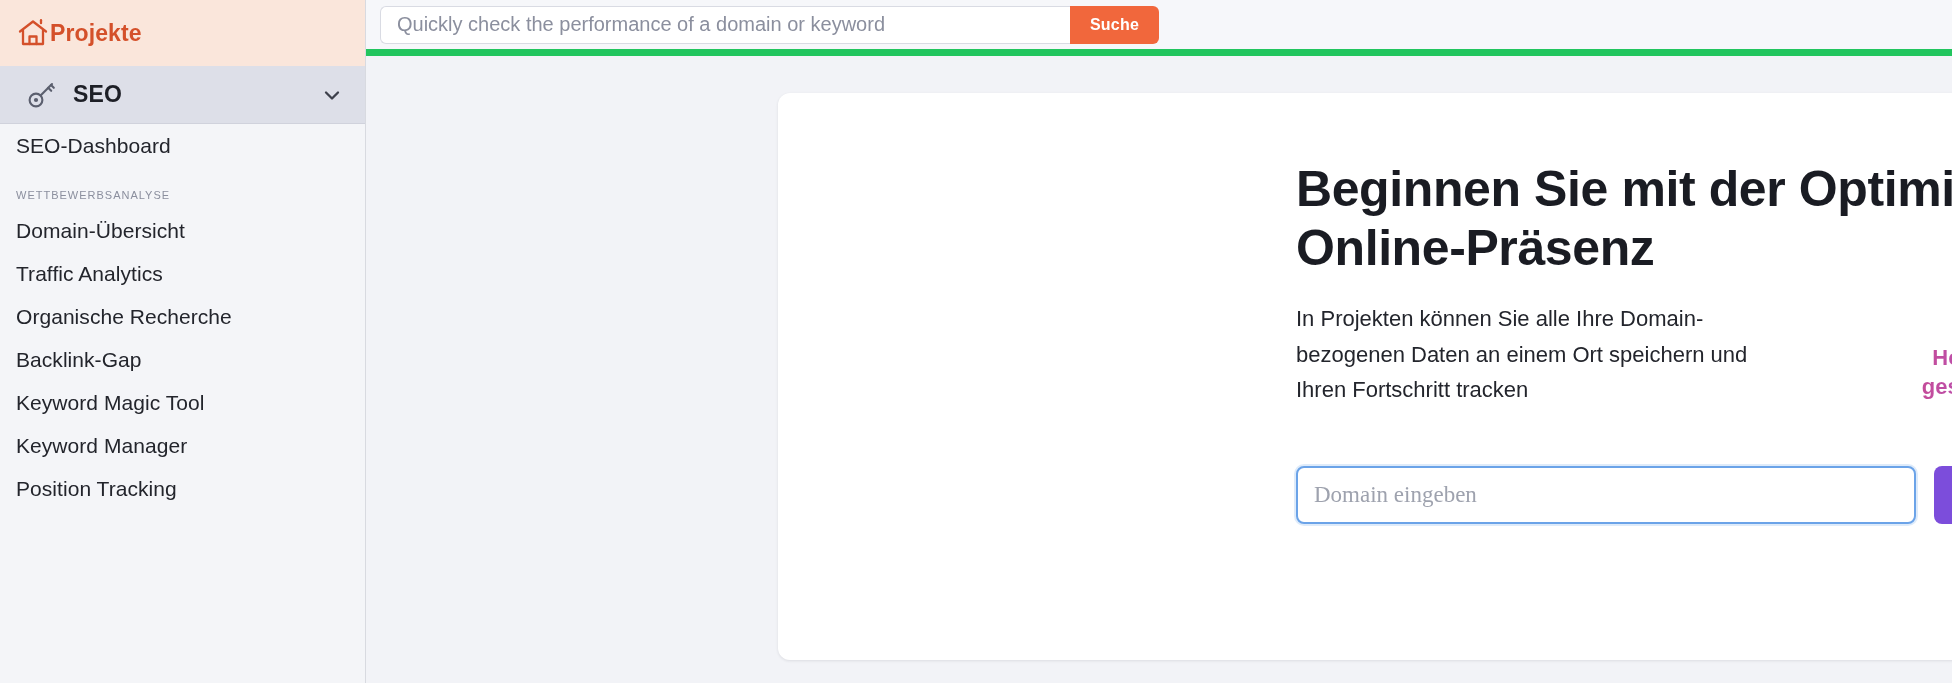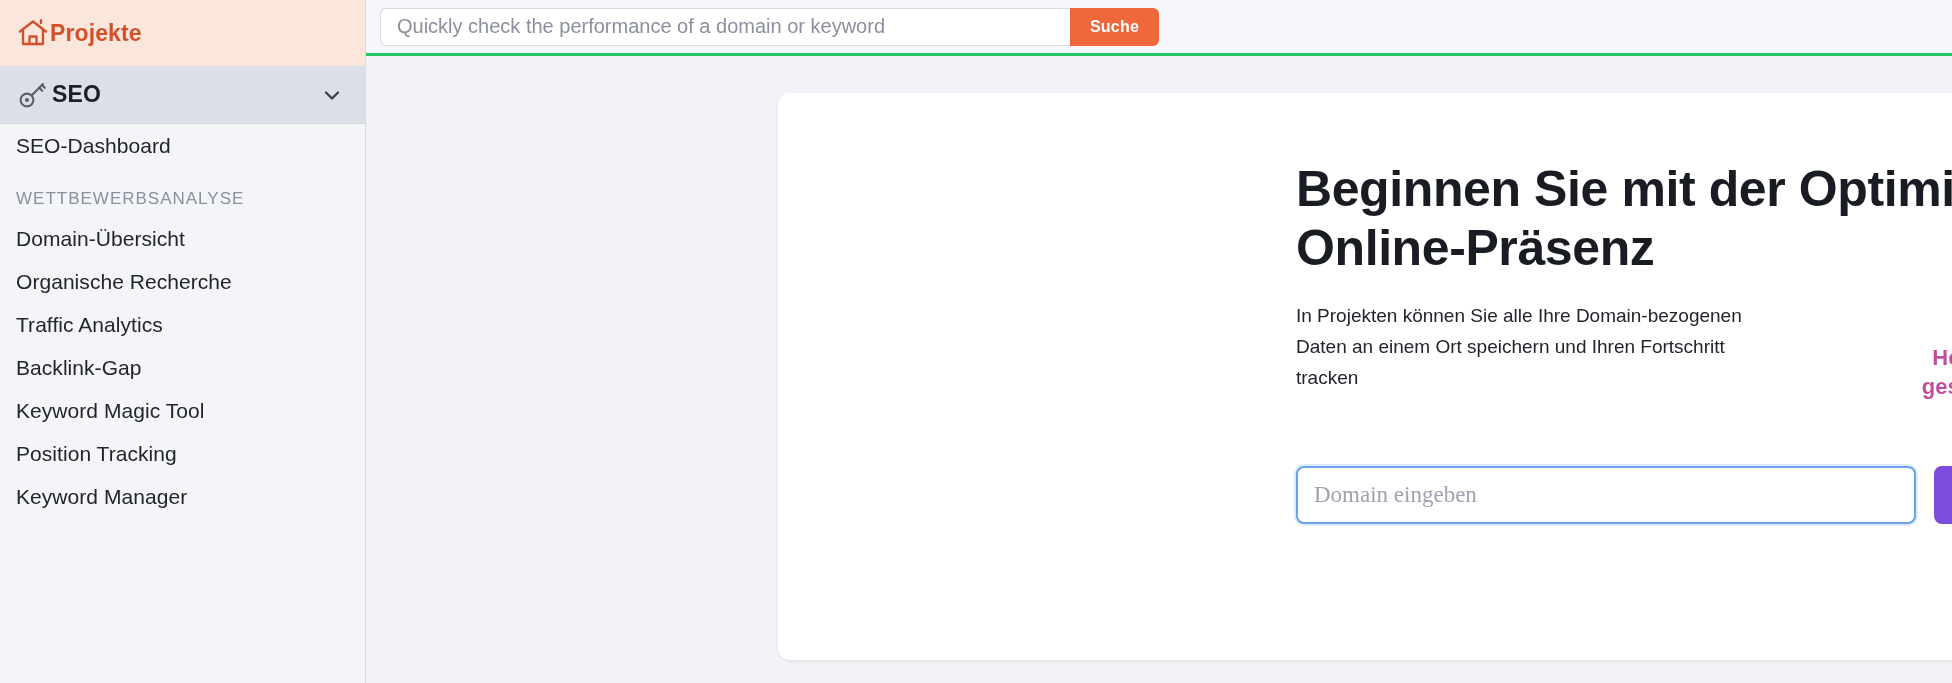--- a/index.html
+++ b/index.html
@@ -44,23 +44,23 @@
     font-weight: bold;
     letter-spacing: .1px;
   }
   .home-icon { width: 34px; height: 34px; display: block; flex: 0 0 34px; }
 
   .seo-row {
     height: 58px;
     background: #dddfe8;
     display: flex;
     align-items: center;
-    padding-left: 16px;
+    padding-left: 25px;
     padding-right: 22px;
-    gap: 4px;
+    gap: 16px;
     border-bottom: 1px solid #d0d2dc;
     cursor: pointer;
   }
   .seo-label {
     color: #1d1f26;
     font-size: 23px;
     font-weight: bold;
     flex: 1;
     letter-spacing: .1px;
   }
@@ -75,21 +75,21 @@
     align-items: center;
     padding-left: 16px;
     font-size: 21px;
     color: #23252c;
     cursor: pointer;
     letter-spacing: .05px;
     white-space: nowrap;
   }
 
   .nav-section {
-    font-size: 17px;
+    font-size: 11px;
     color: #8b8f9e;
     letter-spacing: 1.0px;
     padding-left: 16px;
     padding-top: 22px;
     padding-bottom: 8px;
     white-space: nowrap;
   }
 
   
   .main {
@@ -98,21 +98,21 @@
     background: #f2f3f7;
     position: relative;
     overflow: hidden;
   }
 
   .topbar {
     height: 56px;
     display: flex;
     align-items: center;
     padding-left: 14px;
-    border-bottom: 3px solid #22c55e;
+    border-bottom: 7px solid #22c55e;
     background: #f6f7fa;
   }
 
   .search-wrap { display: flex; align-items: center; }
 
   .search-input {
     width: 690px;
     height: 38px;
     border: 1px solid #d9dbe3;
     border-right: none;
@@ -164,21 +164,21 @@
     font-size: 50px;
     font-weight: bold;
     line-height: 1.17;
     color: #1a1c23;
     letter-spacing: -0.4px;
     max-width: 930px;
   }
 
   .hero-body {
     margin-top: 24px;
-    font-size: 19px;
+    font-size: 22px;
     line-height: 1.62;
     color: #23252c;
     max-width: 470px;
   }
 
   .annotation {
     position: absolute;
     left: 605px;
     top: 183px;
     width: 250px;
@@ -273,38 +273,38 @@
       <div class="nav-item">
         <span>SEO-Dashboard</span>
       </div>
 
       <div class="nav-section">WETTBEWERBSANALYSE</div>
 
       <div class="nav-item">
         <span>Domain-Übersicht</span>
       </div>
       <div class="nav-item">
+        <span>Traffic Analytics</span>
+      </div>
+      <div class="nav-item">
         <span>Organische Recherche</span>
       </div>
       <div class="nav-item">
-        <span>Traffic Analytics</span>
-      </div>
-      <div class="nav-item">
         <span>Backlink-Gap</span>
       </div>
 
 
       <div class="nav-item">
         <span>Keyword Magic Tool</span>
       </div>
       <div class="nav-item">
+        <span>Keyword Manager</span>
+      </div>
+      <div class="nav-item">
         <span>Position Tracking</span>
-      </div>
-      <div class="nav-item">
-        <span>Keyword Manager</span>
       </div>
 
     </nav>
   </aside>
 
   <main class="main">
 
     <div class="topbar">
       <div class="search-wrap">
         <input class="search-input" type="text" placeholder="Quickly check the performance of a domain or keyword" style="">

